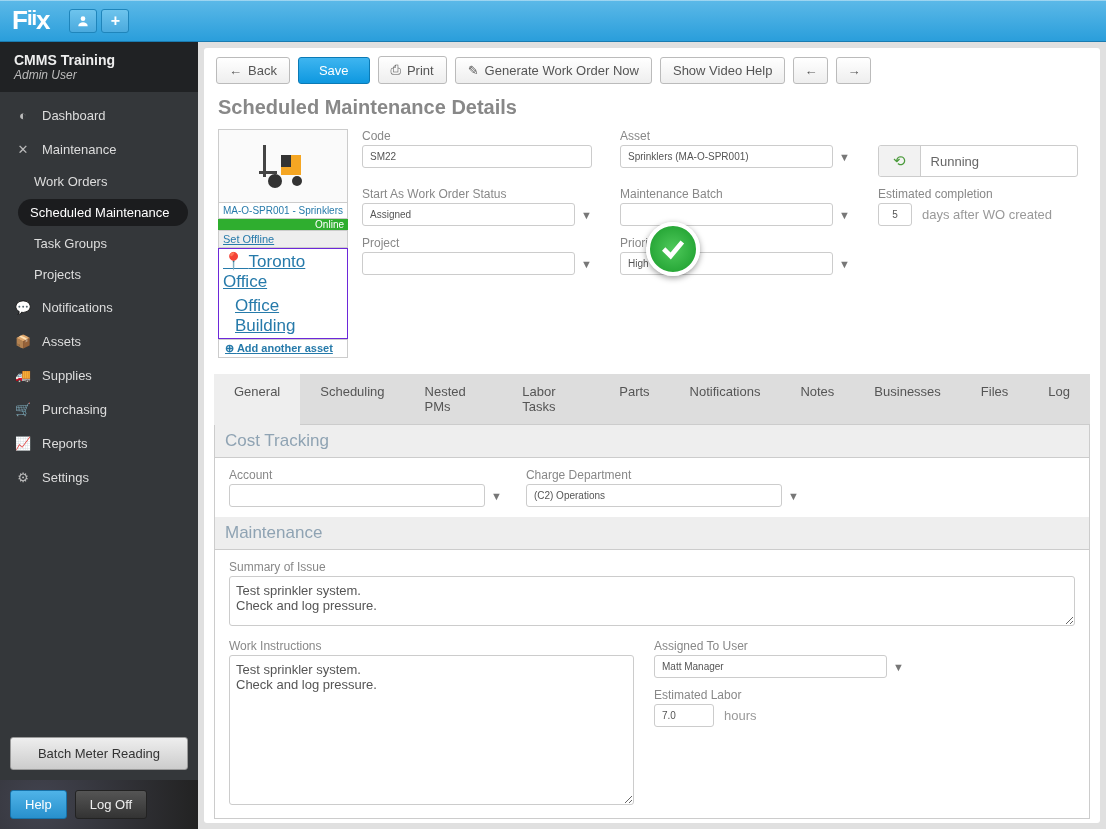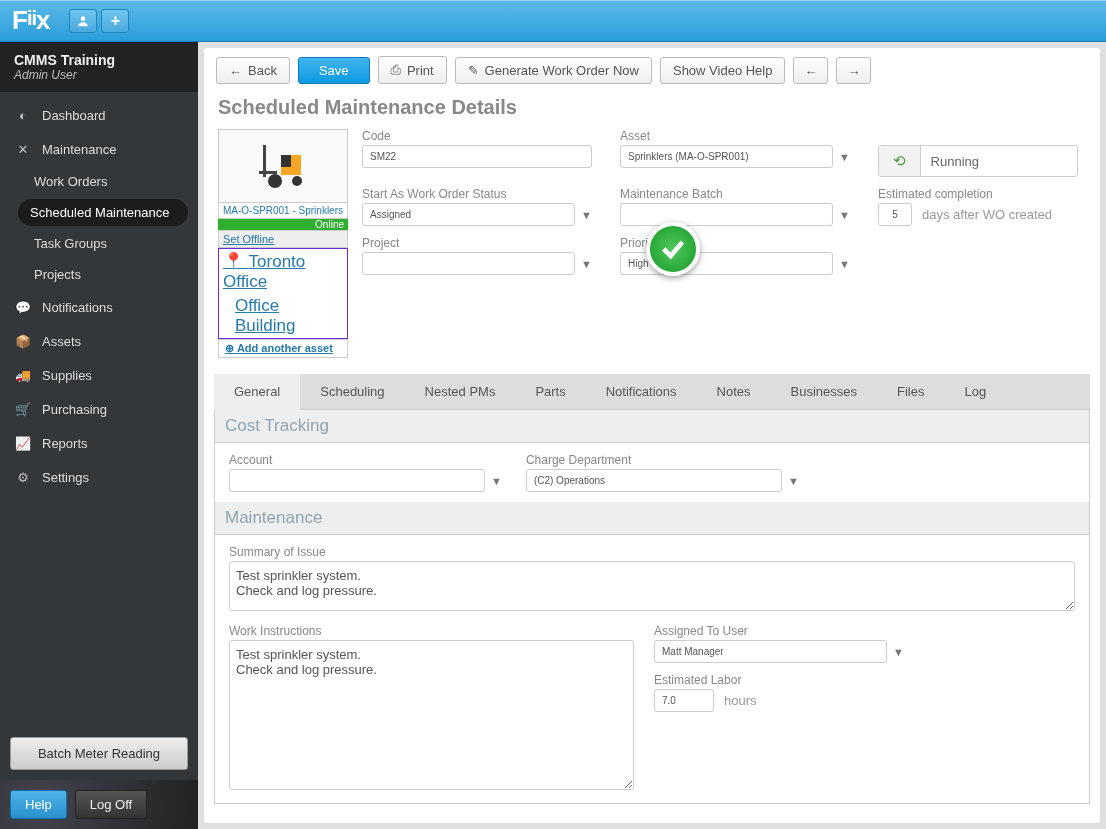--- a/index.html
+++ b/index.html
@@ -239,20 +239,21 @@
                 <span class="sel-caret">▼</span>
               </div>
           </div>
         </div>
       </div>
 
       <div class="tabs">
         <div class="tab active">General</div>
         <div class="tab">Scheduling</div>
         <div class="tab">Nested PMs</div>
+        <div class="tab">Labor Tasks</div>
         <div class="tab">Parts</div>
         <div class="tab">Notifications</div>
         <div class="tab">Notes</div>
         <div class="tab">Businesses</div>
         <div class="tab">Files</div>
         <div class="tab">Log</div>
       </div>
 
       <div class="section">
         <div class="section-title">Cost Tracking</div>

